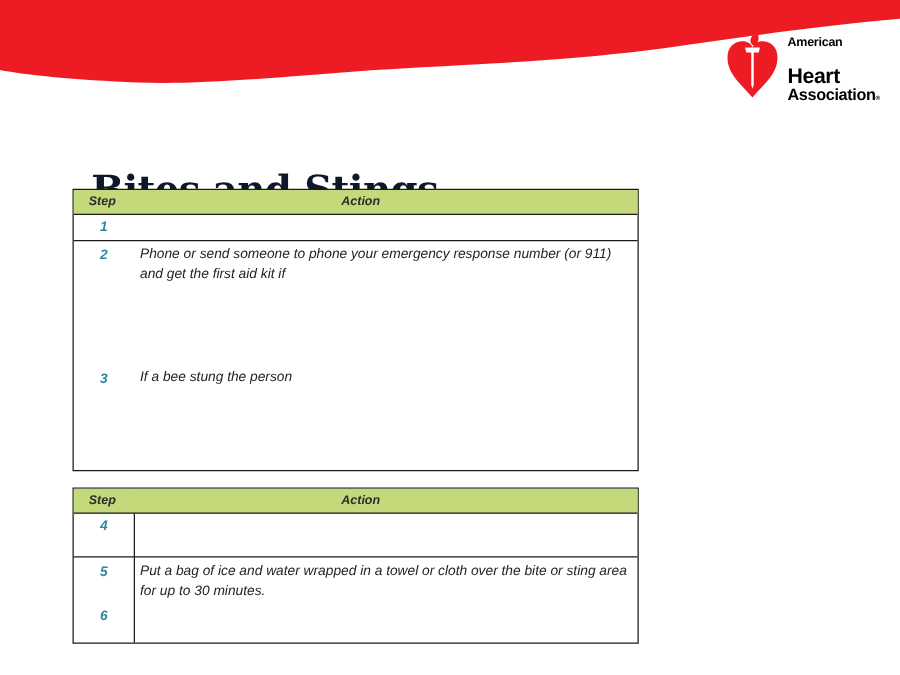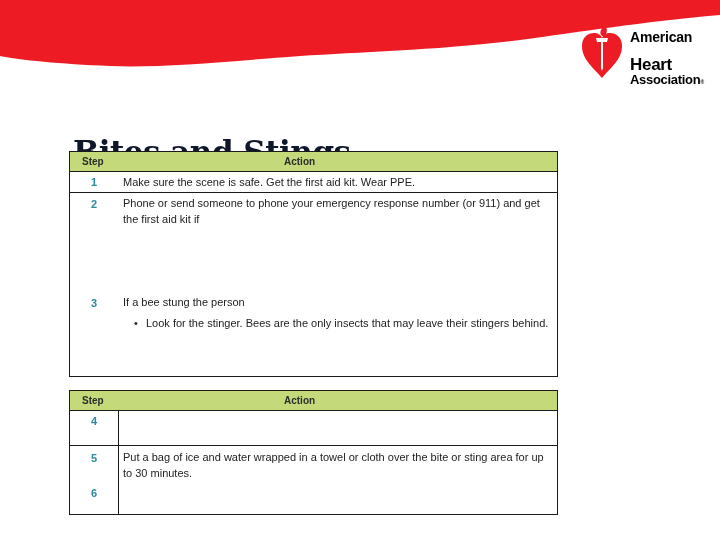--- a/index.html
+++ b/index.html
@@ -4,28 +4,28 @@
 <style>
   * { box-sizing: border-box; margin: 0; padding: 0; }
   html, body { width: 720px; height: 540px; background: #ffffff; overflow: hidden; }
   body { position: relative; font-family: "Liberation Sans", sans-serif; }
 
   .banner { position: absolute; left: 0; top: 0; width: 720px; height: 80px; }
 
   .logo { position: absolute; left: 578px; top: 24px; width: 140px; height: 56px; }
   .logo .heart { position: absolute; left: 2px; top: 0; width: 44px; height: 56px; }
   .logo .wordmark { position: absolute; left: 52px; top: 6px; color: #000; font-family: "Liberation Sans", sans-serif; font-weight: bold; line-height: 1; }
-  .logo .w1 { font-size: 14px; display: block; letter-spacing: -0.2px; }
+  .logo .w1 { font-size: 10px; display: block; letter-spacing: -0.2px; }
   .logo .w2 { font-size: 17px; display: block; margin-top: 12px; letter-spacing: -0.3px; }
   .logo .w3 { font-size: 13px; display: block; margin-top: 0px; letter-spacing: -0.3px; }
   .logo .reg { font-size: 5px; vertical-align: baseline; }
 
   .title { position: absolute; left: 73px; top: 106px; font-family: "DejaVu Serif", serif; font-weight: bold; font-size: 31px; color: #0f172a; letter-spacing: -0.5px; margin-top: 28px; }
 
-  .tbl { position: absolute; left: 69px; width: 489px; border: 1.5px solid #1a1a1a; font-family: "Liberation Sans", sans-serif; color: #222; font-size: 11px; }
+  .tbl { position: absolute; left: 58px; width: 453px; border: 1.5px solid #1a1a1a; font-family: "Liberation Sans", sans-serif; color: #222; font-size: 11px; font-style: italic; }
   .tbl .hdr { height: 20px; background: #c4da7a; border-bottom: 1px solid #1a1a1a; position: relative; font-weight: bold; font-size: 10px; color: #2b2b2b; }
   .tbl .hdr .h-step { position: absolute; left: 12px; top: 4px; }
   .tbl .hdr .h-action { position: absolute; left: 214px; top: 4px; text-align: right; }
 
   .step-num { position: absolute; left: 0; width: 48px; text-align: center; font-weight: bold; color: #2a8a9c; font-size: 11px; }
   .action { position: absolute; left: 53px; right: 8px; line-height: 15.5px; color: #222; }
   .bullets { position: absolute; left: 64px; right: 8px; list-style: none; }
   .bullets li { position: relative; padding-left: 12px; line-height: 15.5px; margin-bottom: 3px; }
   .bullets li::before { content: "\2022"; position: absolute; left: 0; top: 0; color: #222; }
 
@@ -62,30 +62,28 @@
 <div class="title">Bites and Stings</div>
 
 <div class="tbl" id="table1">
   <div class="hdr">
     <span class="h-step">Step</span>
     <span class="h-action">Action</span>
   </div>
 
   <div class="row1">
     <span class="step-num" style="top:4px">1</span>
-    <span class="action" style="top:3px">Make sure the scene is safe. Get the first aid kit. Wear PPE.</span>
   </div>
 
   <span class="step-num" style="top:46px">2</span>
   <span class="action" style="top:44px">Phone or send someone to phone your emergency response number (or 911) and get the first aid kit if</span>
 
   <span class="step-num" style="top:145px">3</span>
   <span class="action" style="top:143px">If a bee stung the person</span>
   <ul class="bullets" style="top:164px">
-    <li>Look for the stinger. Bees are the only insects that may leave their stingers behind.</li>
   </ul>
 </div>
 
 <div class="tbl" id="table2">
   <div class="vdiv"></div>
   <div class="hdr">
     <span class="h-step">Step</span>
     <span class="h-action">Action</span>
   </div>
 

